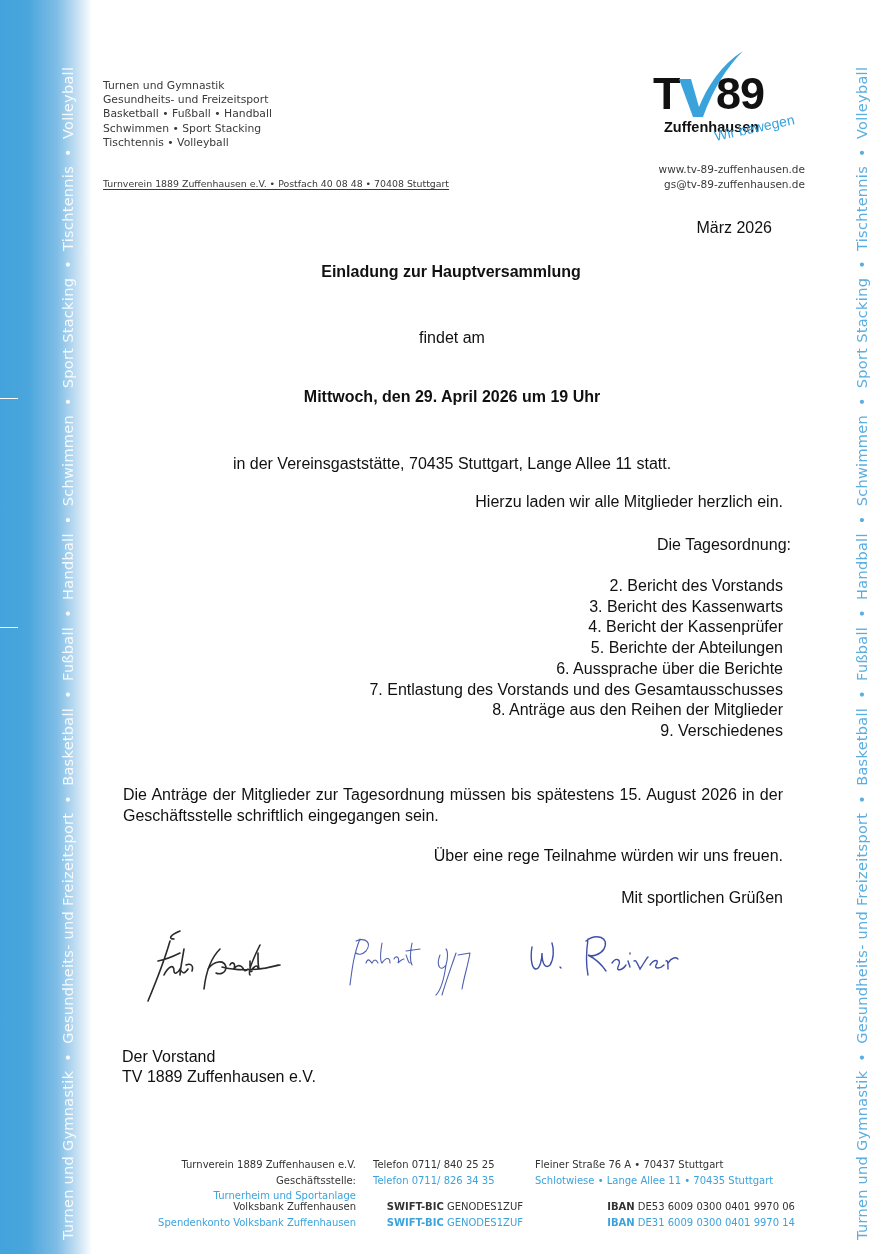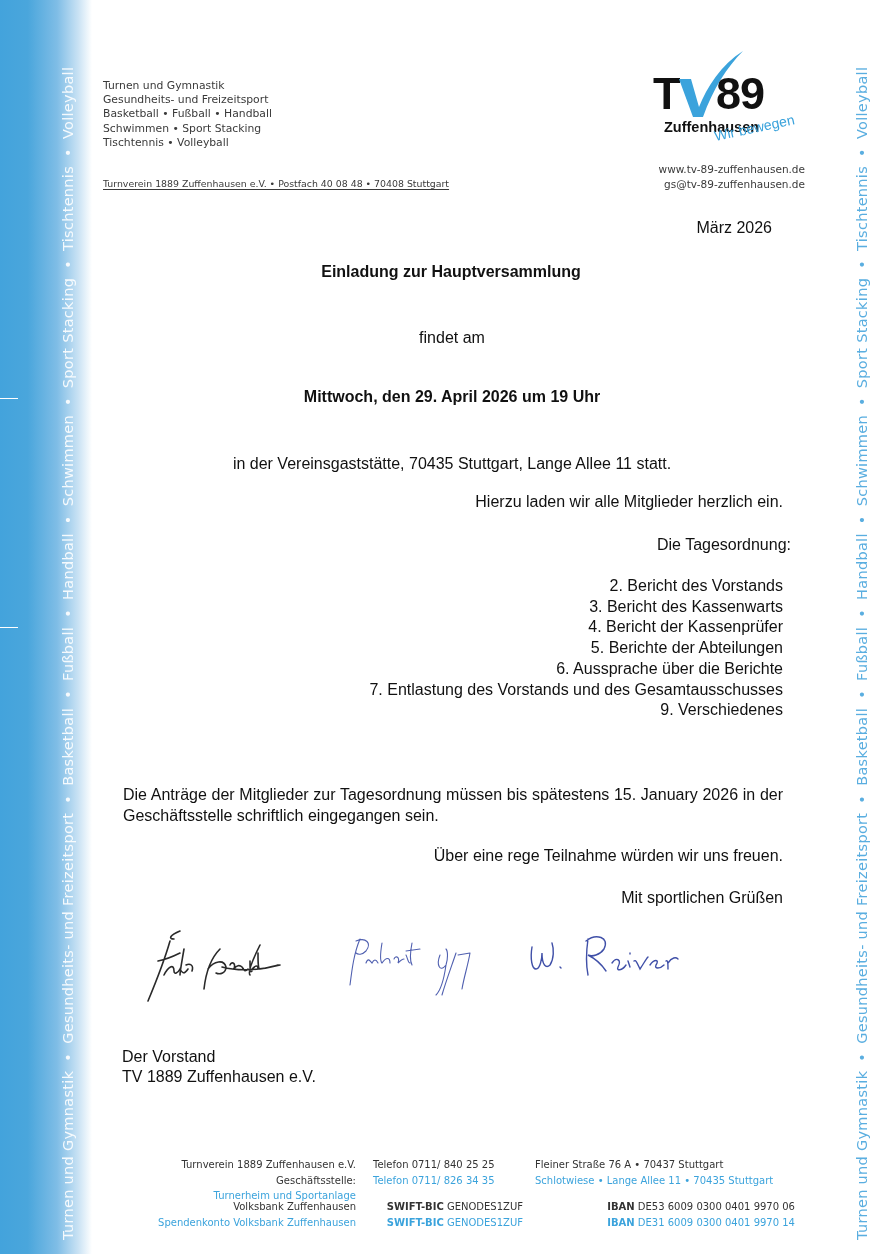--- a/index.html
+++ b/index.html
@@ -105,23 +105,24 @@
 
 <div class="body-text invite">Hierzu laden wir alle Mitglieder herzlich ein.</div>
 <div class="body-text agenda-head">Die Tagesordnung:</div>
 <ul class="body-text agenda">
   <li>2. Bericht des Vorstands</li>
   <li>3. Bericht des Kassenwarts</li>
   <li>4. Bericht der Kassenprüfer</li>
   <li>5. Berichte der Abteilungen</li>
   <li>6. Aussprache über die Berichte</li>
   <li>7. Entlastung des Vorstands und des Gesamtausschusses</li>
+  <li>8. Anträge aus den Reihen der Mitglieder</li>
   <li>9. Verschiedenes</li>
 </ul>
-<div class="body-text deadline">Die Anträge der Mitglieder zur Tagesordnung müssen bis spätestens 15. January 2026 in der Geschäftsstelle schriftlich eingegangen sein.</div>
+<div class="body-text deadline">Die Anträge der Mitglieder zur Tagesordnung müssen bis spätestens 15. August 2026 in der Geschäftsstelle schriftlich eingegangen sein.</div>
 <div class="body-text hope">Über eine rege Teilnahme würden wir uns freuen.</div>
 <div class="body-text greeting">Mit sportlichen Grüßen</div>
 
 <svg class="signatures" viewBox="0 0 560 90">
   <g fill="none" stroke="#2a2a2a" stroke-width="1.6" stroke-linecap="round">
     <path d="M40 6 C30 10 28 14 34 14 M30 16 C26 30 18 52 8 76 M18 36 C28 34 36 30 40 28 M24 50 C28 42 34 38 34 46 C34 50 38 48 40 44 C42 48 44 50 48 44 M44 24 C42 36 40 46 40 50 M46 40 C50 38 54 40 52 46"></path>
     <path d="M80 24 C72 32 66 46 64 64 M68 44 C74 36 84 34 86 42 C86 48 80 50 76 48 M90 40 C92 36 96 38 94 44 C96 40 100 40 102 42 C104 44 104 48 108 44 M110 36 C110 46 110 48 112 46 M112 44 C116 40 118 40 118 44 M118 28 C118 36 118 44 120 44 C124 44 130 42 138 40 M120 20 C110 40 108 48 110 50 M82 42 C96 46 118 46 140 40"></path>
   </g>
   <g fill="none" stroke="#5060b0" stroke-width="1.1" stroke-linecap="round">
     <path d="M220 14 C214 28 212 44 210 60 M216 16 C226 12 232 18 226 26 C222 30 218 30 216 28 M226 38 C228 32 230 36 232 38 C234 34 236 34 238 38 M242 18 C240 30 240 36 242 38 C246 32 250 32 250 38 M254 34 C256 30 260 32 258 38 C260 36 262 34 264 34 M266 30 C268 34 268 38 270 38 M272 18 C270 28 270 36 272 40 M266 26 L280 24"></path>

